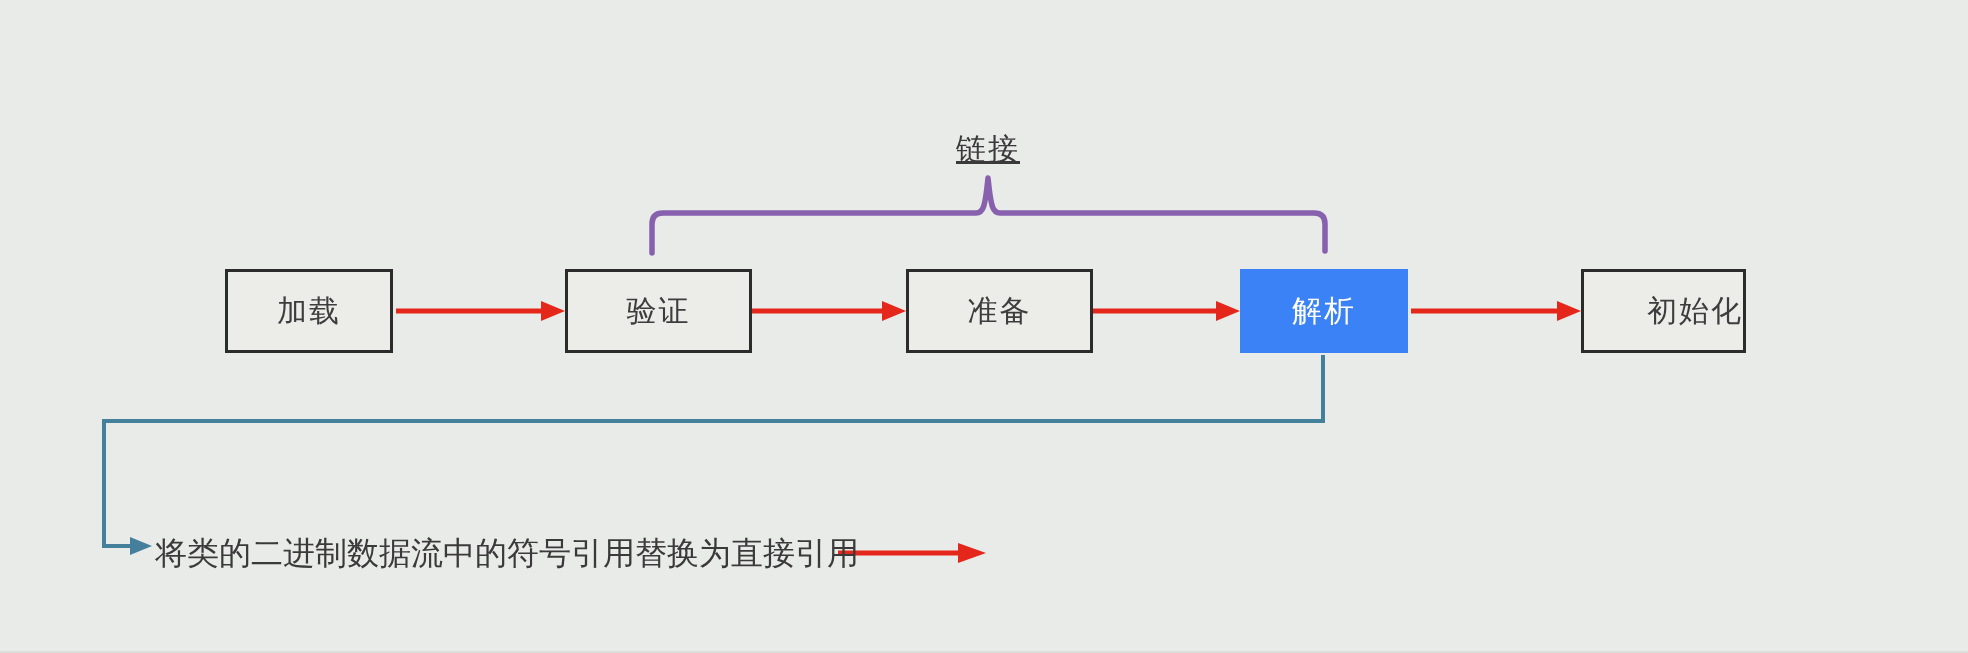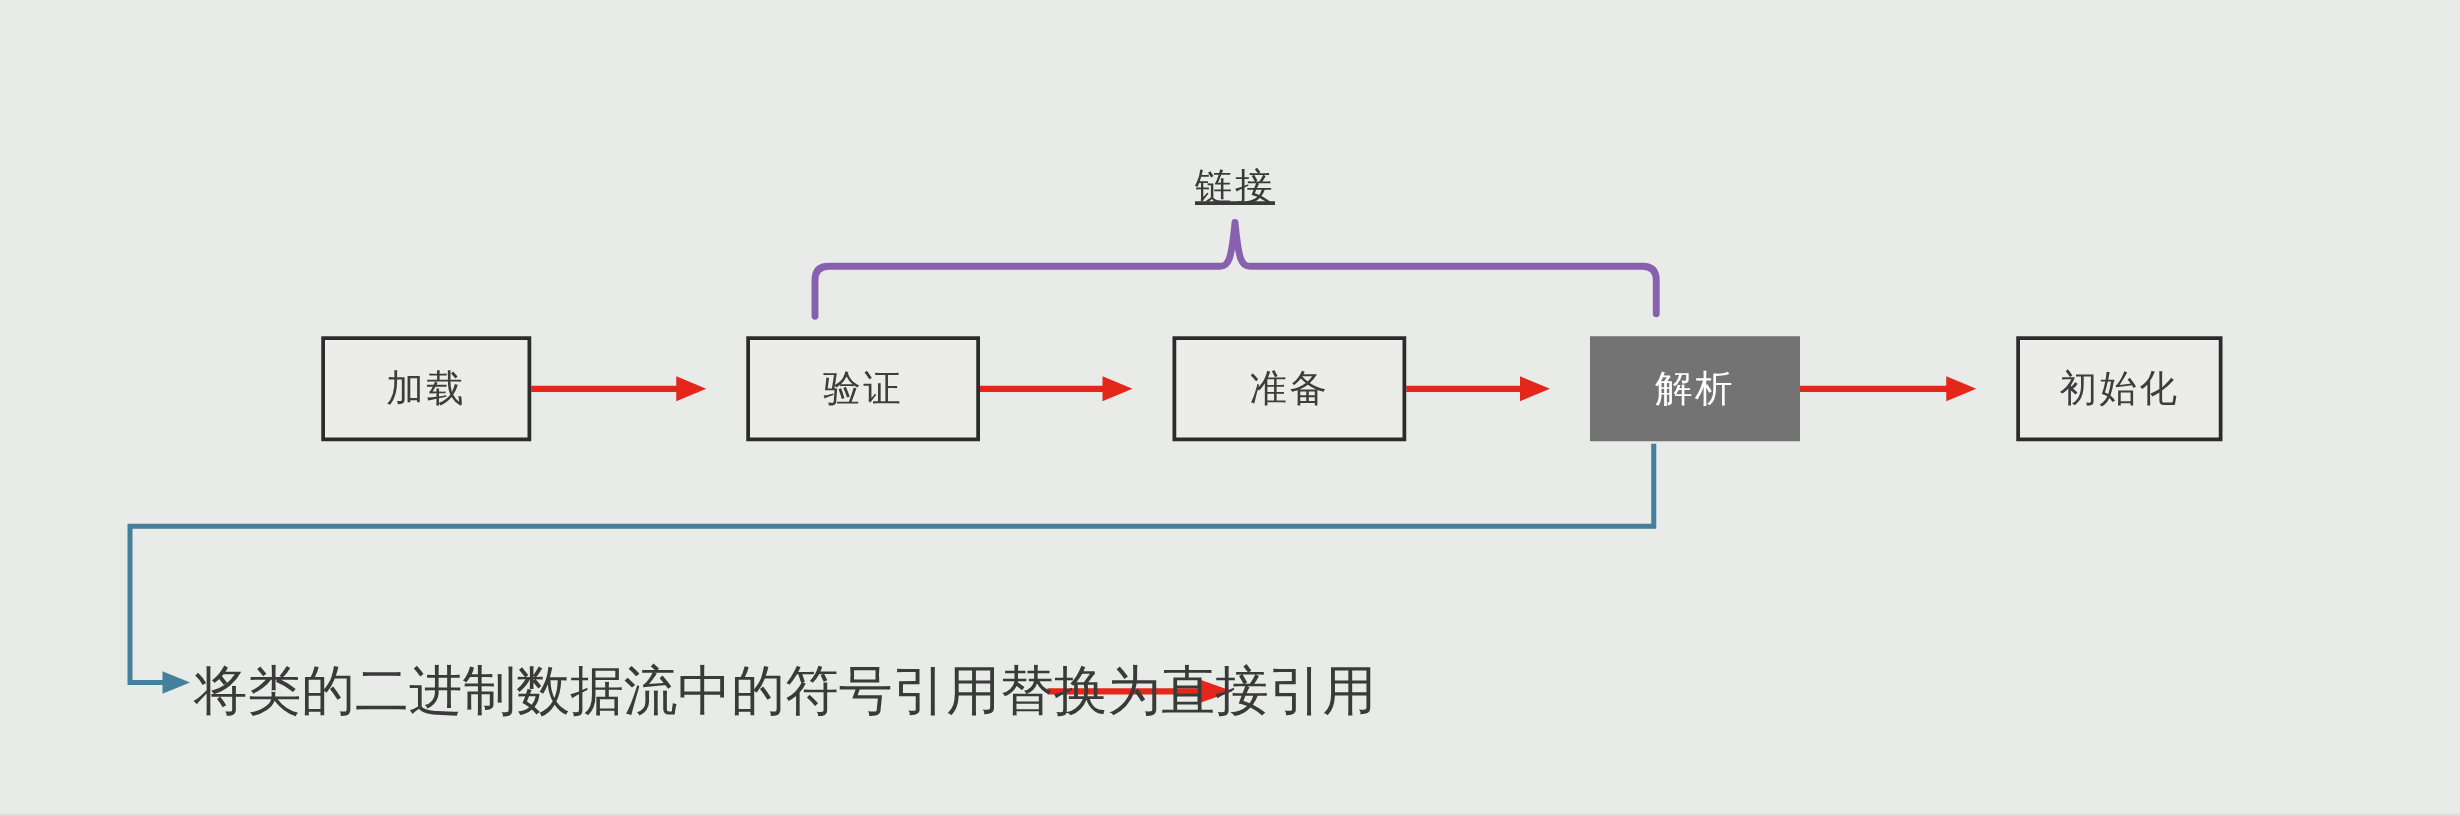--- a/index.html
+++ b/index.html
@@ -26,43 +26,42 @@
     height: 84px;
     box-sizing: border-box;
     border: 3.5px solid #2b2b2b;
     background: #ecede9;
     display: flex;
     align-items: center;
     justify-content: center;
     font-size: 30px;
     letter-spacing: 2px;
     color: #3d3d3d;
-    margin-left: 32px;
   }
   .flow-node.highlight {
     border: none;
-    background: #737373;
+    background: #3b82f6;
     color: #ffffff;
   }
   .brace-label {
     position: absolute;
     left: 943px;
     top: 129px;
     width: 90px;
     text-align: center;
     font-size: 30px;
     letter-spacing: 2px;
     color: #3a3a3a;
     text-decoration: underline;
   }
   .note-left {
     position: absolute;
     left: 155px;
     top: 535px;
-    font-size: 43px;
+    font-size: 32px;
     line-height: 36px;
     color: #3a3a3a;
     white-space: nowrap;
   }
   .note-right {
     position: absolute;
     left: 1002px;
     top: 504px;
     font-size: 32px;
     line-height: 53px;
@@ -118,21 +117,21 @@
   </div>
 
   <div class="flow-node" style="left:906px; width:187px;">
     <span>准备</span>
   </div>
 
   <div class="flow-node highlight" style="left:1240px; width:168px;">
     <span>解析</span>
   </div>
 
-  <div class="flow-node" style="left:1581px; width:165px;">
+  <div class="flow-node" style="left:1581px; width:165px;justify-content:flex-end;">
     <span>初始化</span>
   </div>
 
   <div class="brace-label">链接</div>
 
   <div class="note-left">将类的二进制数据流中的符号引用替换为直接引用</div>
 
   <div class="note-right">
   </div>
 

